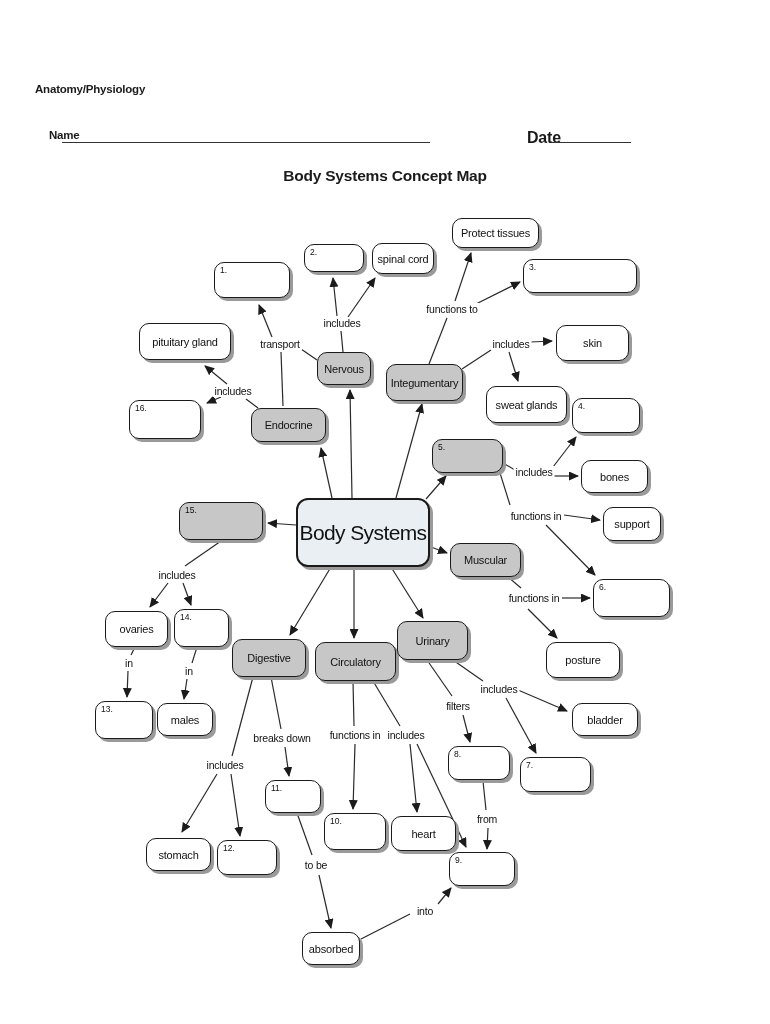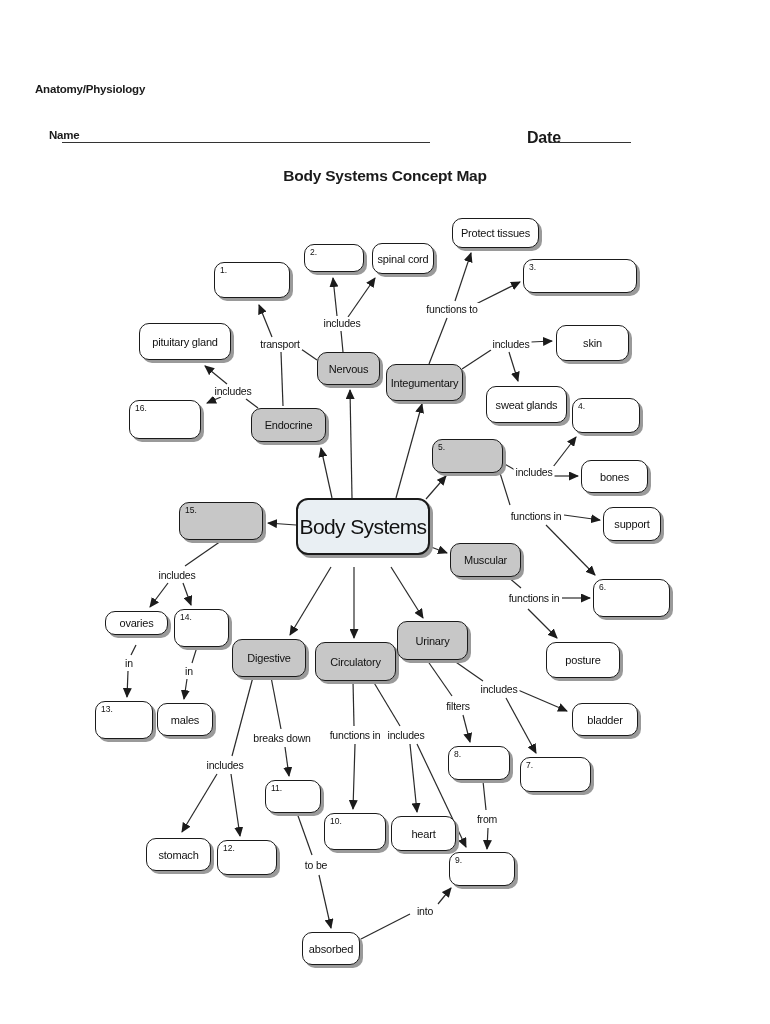--- a/index.html
+++ b/index.html
@@ -125,24 +125,24 @@
       <div class="link-label" style="left: 458px; top: 686px;">filters</div>
       <div class="link-label" style="left: 355px; top: 715px;">functions in</div>
       <div class="link-label" style="left: 406px; top: 715px;">includes</div>
       <div class="link-label" style="left: 282px; top: 718px;">breaks down</div>
       <div class="link-label" style="left: 225px; top: 745px;">includes</div>
       <div class="link-label" style="left: 316px; top: 845px;">to be</div>
       <div class="link-label" style="left: 487px; top: 799px;">from</div>
       <div class="link-label" style="left: 425px; top: 891px;">into</div>
     </div>
   <div id="map-nodes">
-      <div class="node main" style="left: 296px; top: 478px; width: 134px; height: 57px;">
+      <div class="node main" style="left: 296px; top: 478px; width: 134px; height: 69px;">
         <span class="lbl">Body Systems</span>
       </div>
-      <div class="node system" style="left: 317px; top: 332px; width: 63px; height: 33px;">
+      <div class="node system" style="left: 317px; top: 332px; width: 54px; height: 33px;">
         <span class="lbl">Nervous</span>
       </div>
       <div class="node system" style="left: 386px; top: 344px; width: 77px; height: 37px;">
         <span class="lbl">Integumentary</span>
       </div>
       <div class="node system" style="left: 251px; top: 388px; width: 75px; height: 34px;">
         <span class="lbl">Endocrine</span>
       </div>
       <div class="node system" style="left: 432px; top: 419px; width: 71px; height: 34px;">
         <span class="num">5.</span>
@@ -197,21 +197,21 @@
       </div>
       <div class="node organ" style="left: 603px; top: 487px; width: 58px; height: 34px;">
         <span class="lbl">support</span>
       </div>
       <div class="node organ" style="left: 593px; top: 559px; width: 77px; height: 38px;">
         <span class="num">6.</span>
       </div>
       <div class="node organ" style="left: 546px; top: 622px; width: 74px; height: 36px;">
         <span class="lbl">posture</span>
       </div>
-      <div class="node organ" style="left: 105px; top: 591px; width: 63px; height: 24px;">
+      <div class="node organ" style="left: 105px; top: 591px; width: 63px; height: 36px;">
         <span class="lbl">ovaries</span>
       </div>
       <div class="node organ" style="left: 174px; top: 589px; width: 55px; height: 38px;">
         <span class="num">14.</span>
       </div>
       <div class="node organ" style="left: 95px; top: 681px; width: 58px; height: 38px;">
         <span class="num">13.</span>
       </div>
       <div class="node organ" style="left: 157px; top: 683px; width: 56px; height: 33px;">
         <span class="lbl">males</span>

